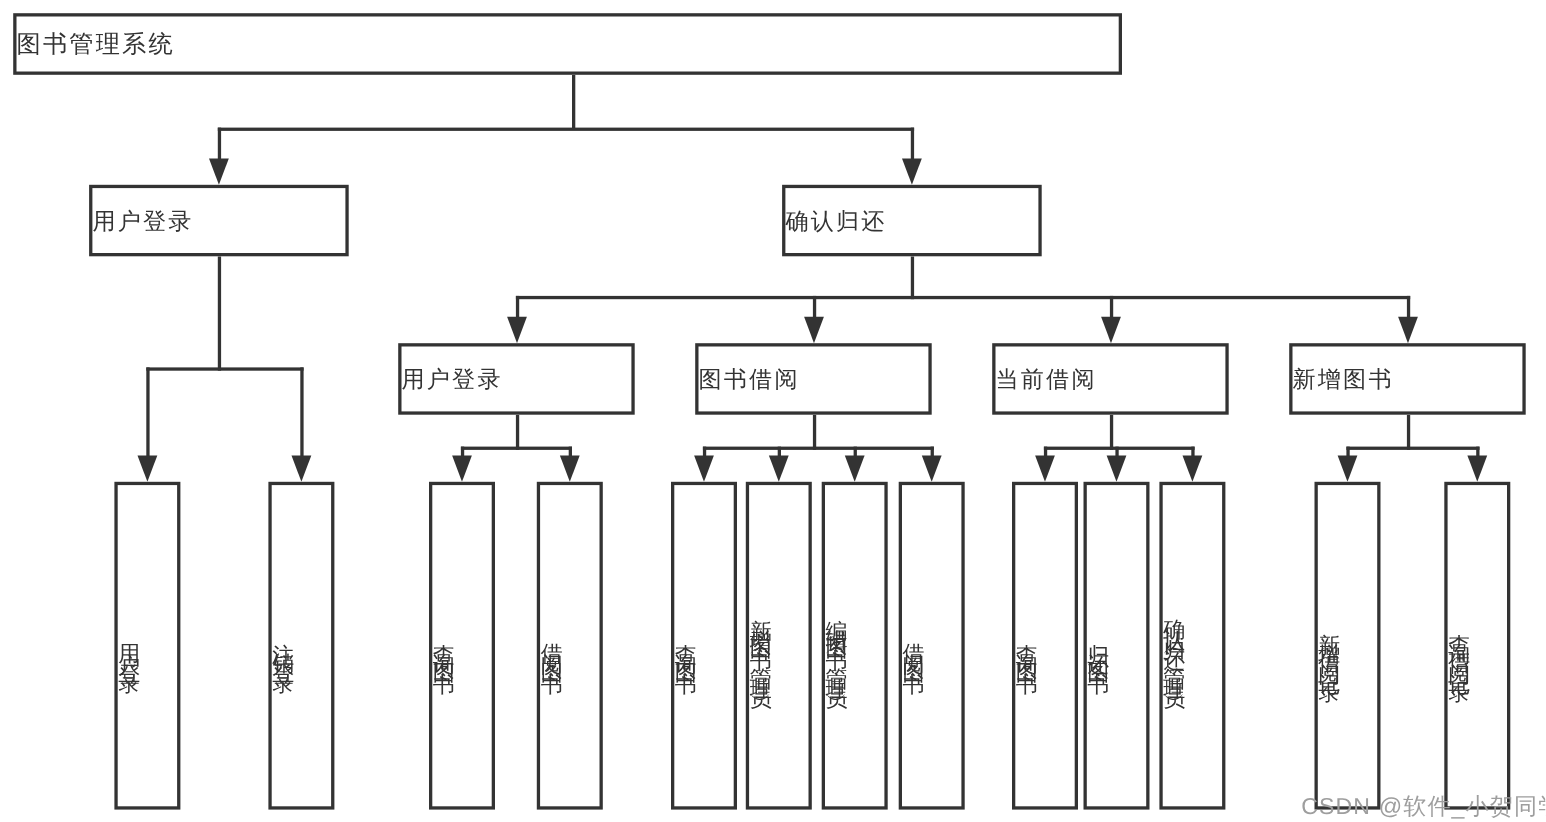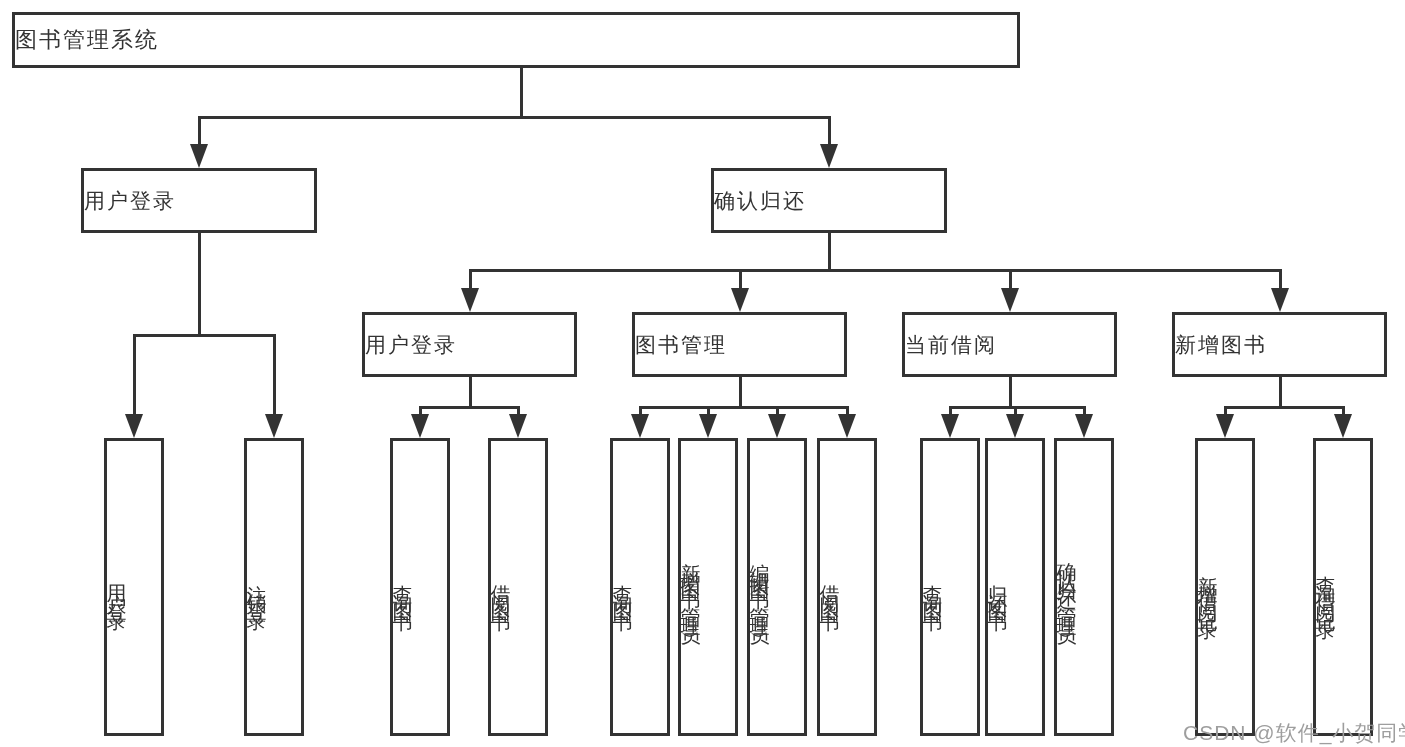--- a/index.html
+++ b/index.html
@@ -78,21 +78,21 @@
     <span class="h-label">用户登录</span>
   </div>
   <div class="box" style="left:711px; top:168px; width:236px; height:65px;">
     <span class="h-label">确认归还</span>
   </div>
 
   <div class="box" style="left:362px; top:312px; width:215px; height:65px;">
     <span class="h-label">用户登录</span>
   </div>
   <div class="box" style="left:632px; top:312px; width:215px; height:65px;">
-    <span class="h-label">图书管理</span>
+    <span class="h-label">图书借阅</span>
   </div>
   <div class="box" style="left:902px; top:312px; width:215px; height:65px;">
     <span class="h-label">当前借阅</span>
   </div>
   <div class="box" style="left:1172px; top:312px; width:215px; height:65px;">
     <span class="h-label">新增图书</span>
   </div>
 
   <div class="box" style="left:104px; top:438px; width:60px; height:298px;">
     <span class="v-text">用户登录</span>

